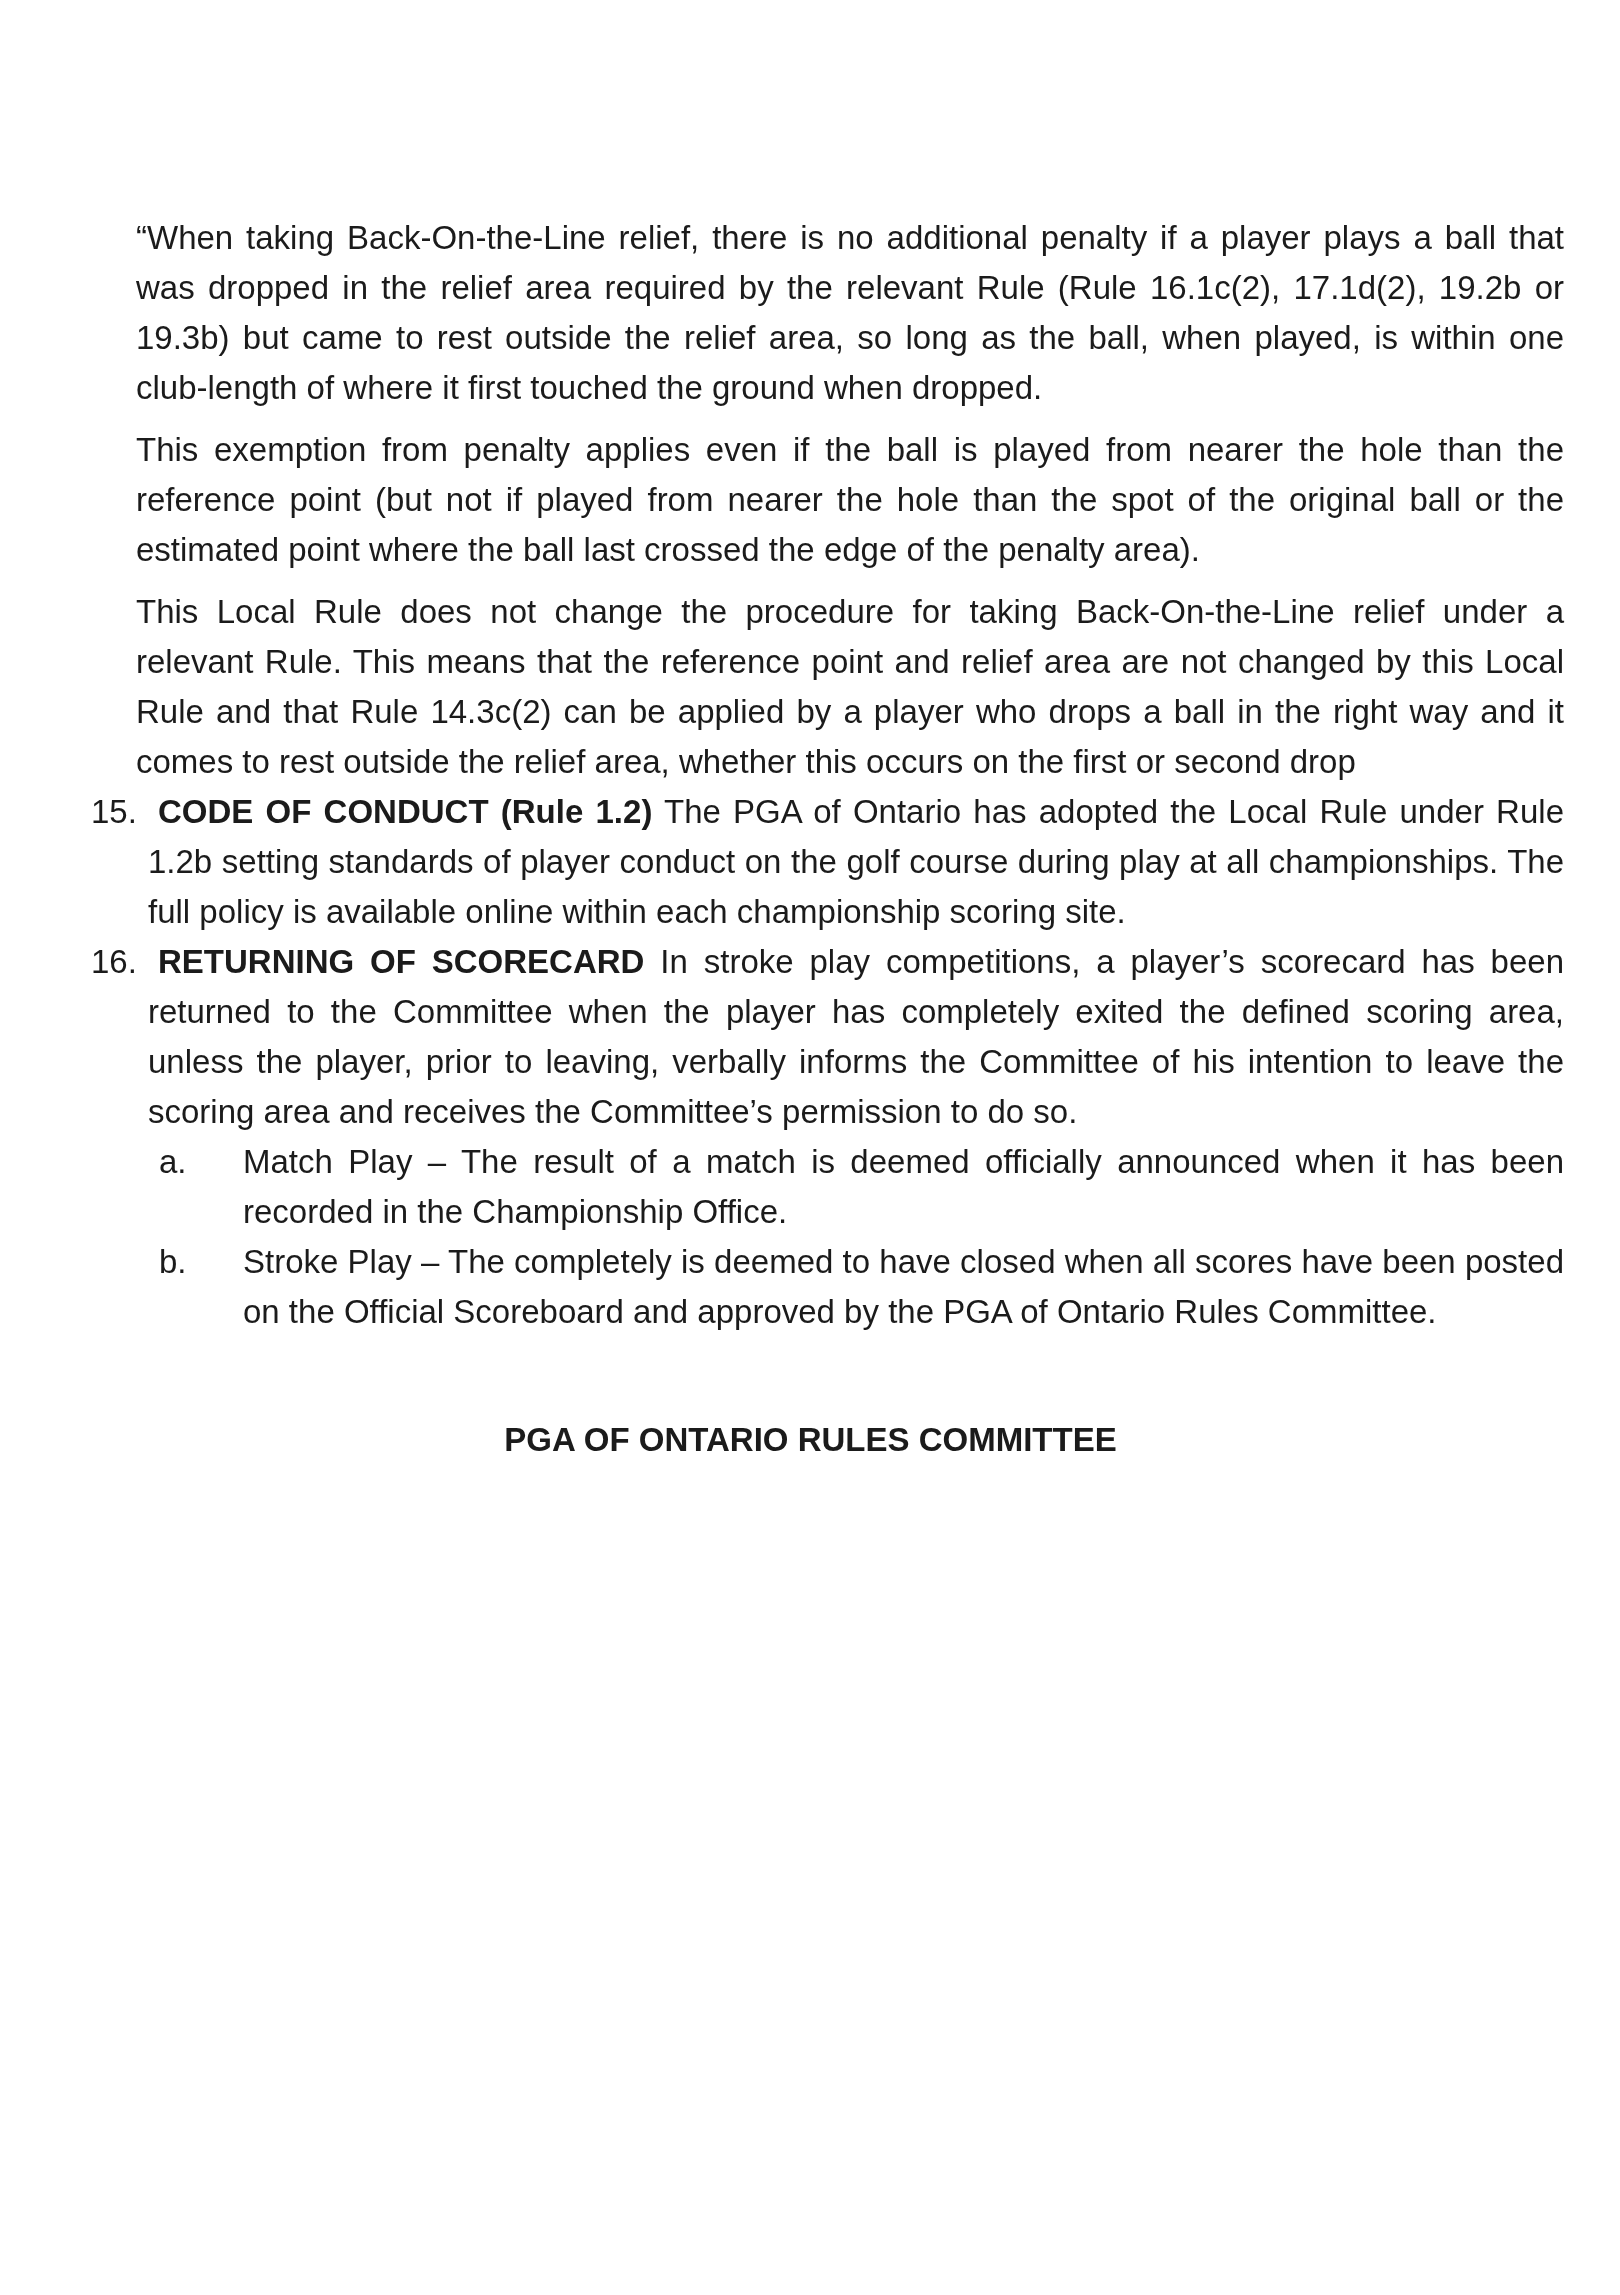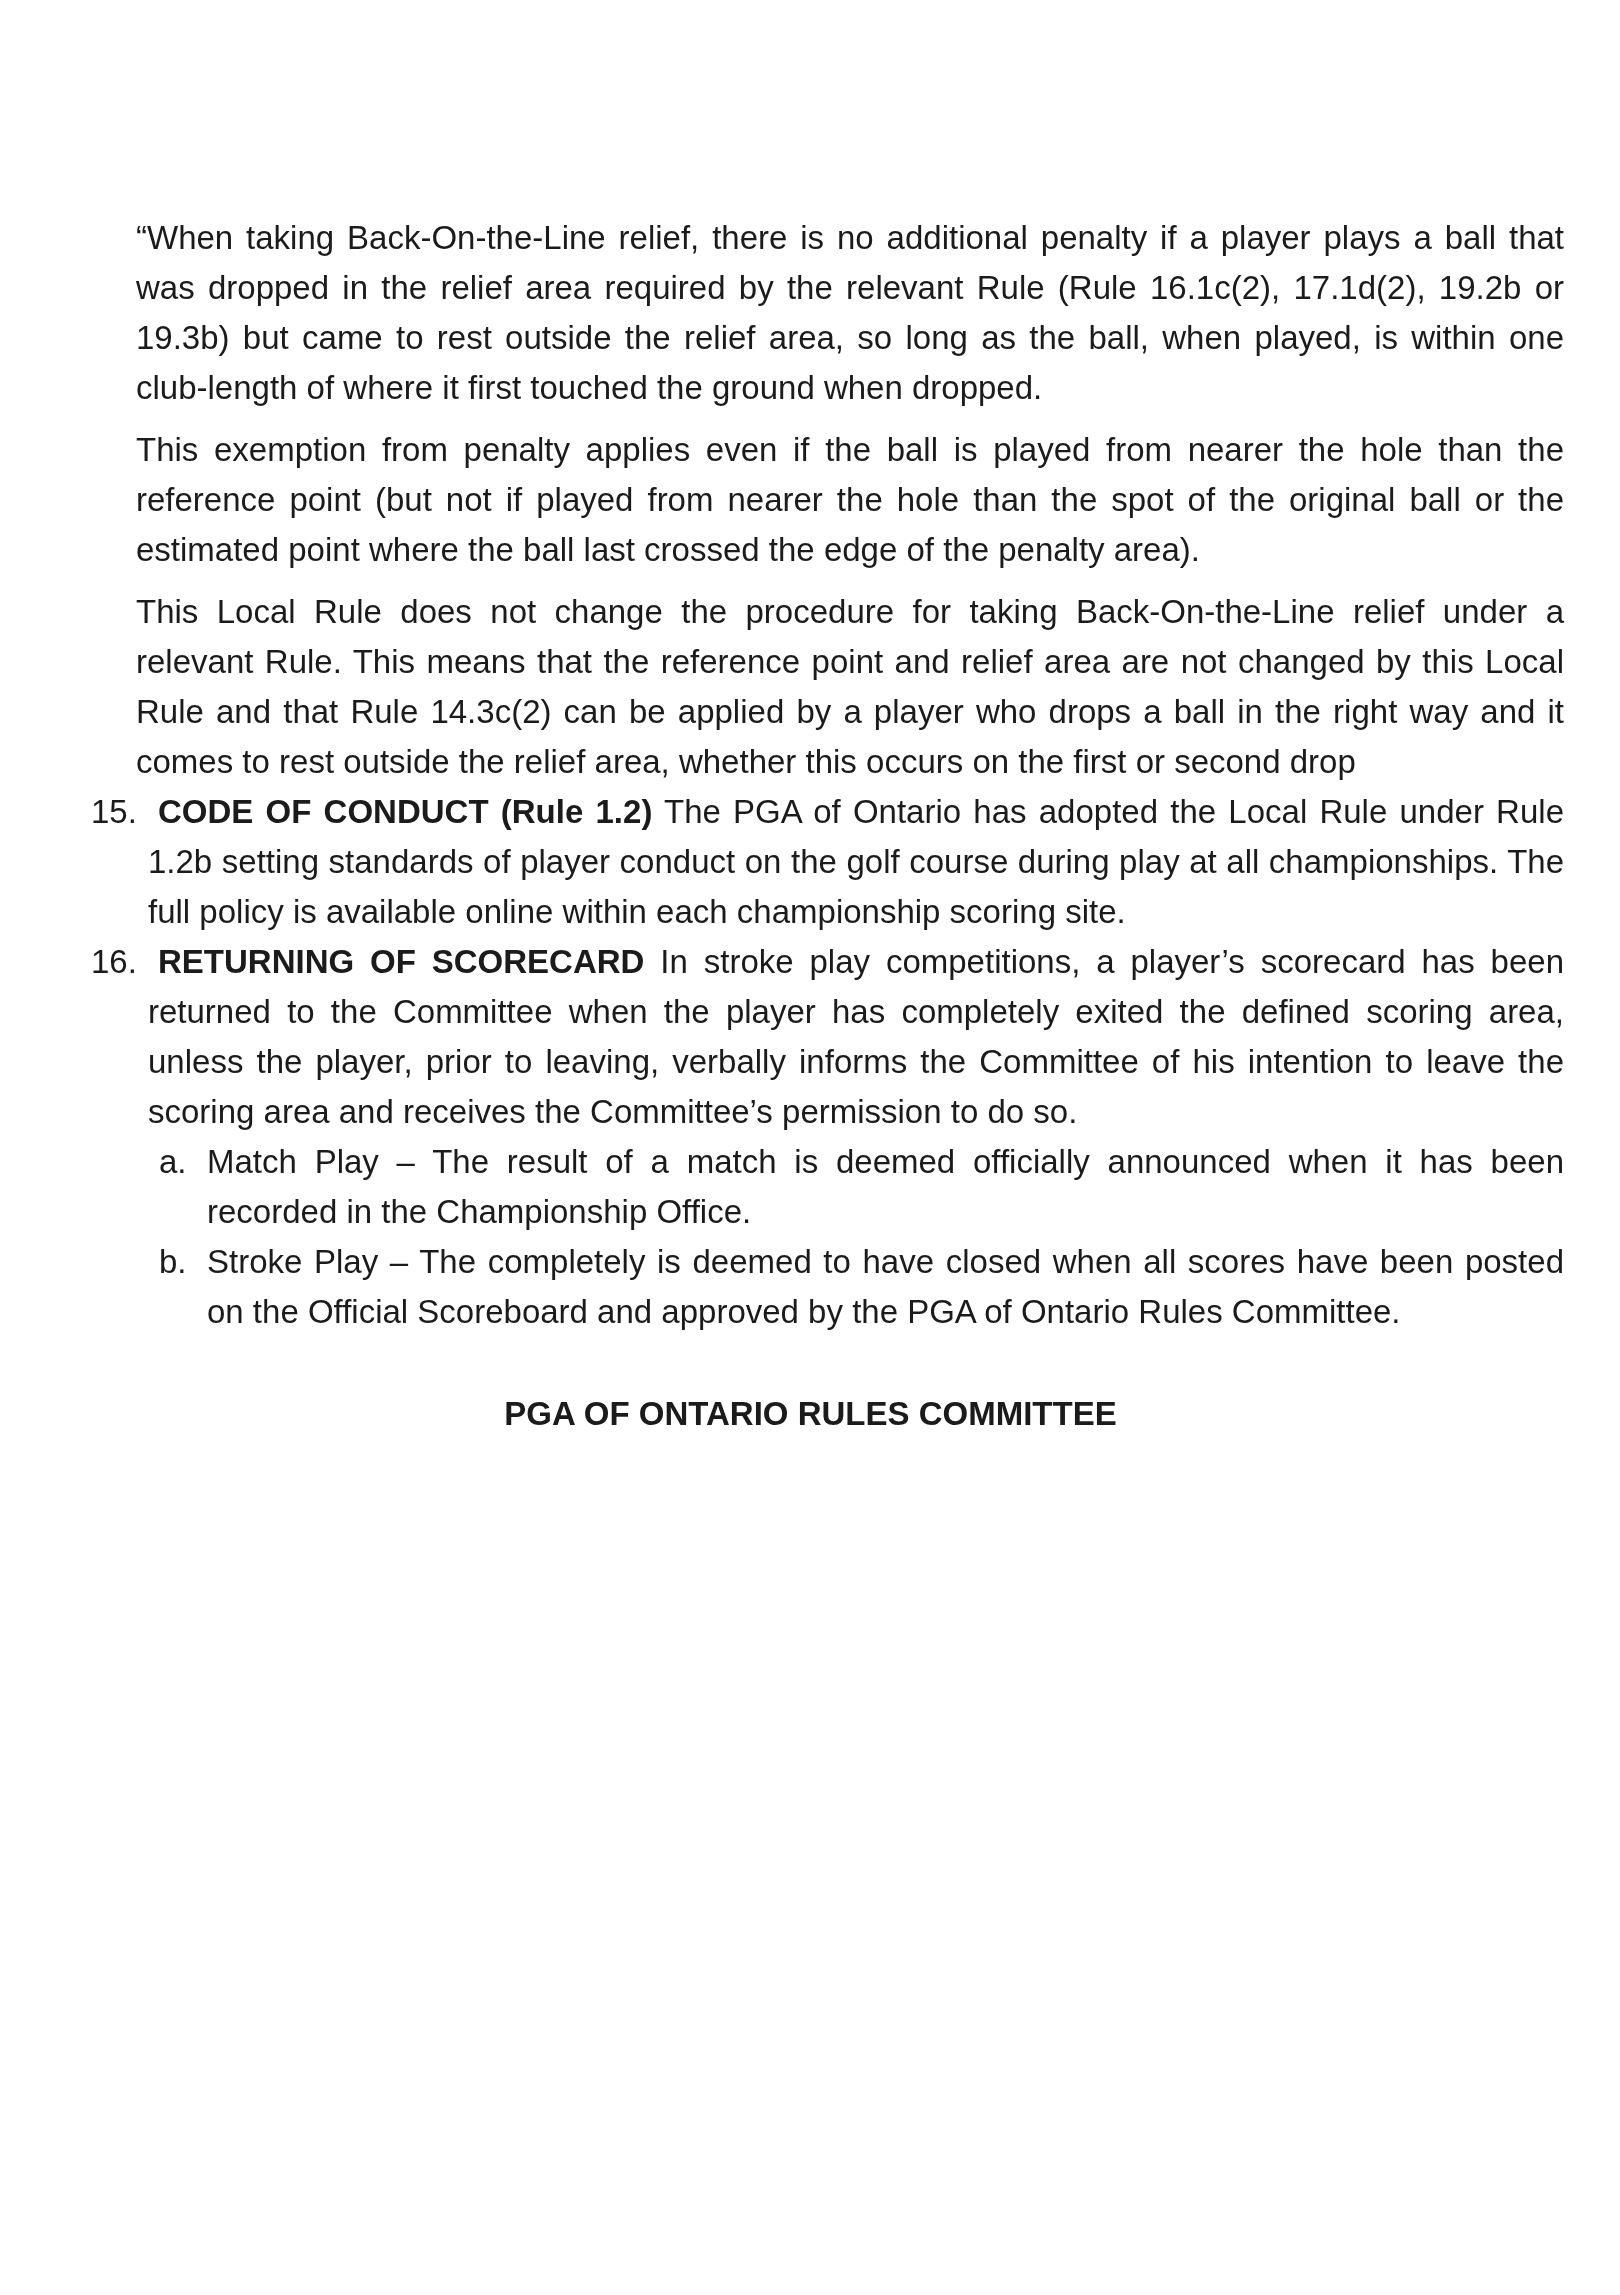--- a/index.html
+++ b/index.html
@@ -44,23 +44,24 @@
     display: flex;
     margin: 0 57px 0 159px;
   }
   .subitem .marker {
     flex: 0 0 48px;
     width: 48px;
   }
   .subitem .sub-text {
     flex: 1;
     text-align: justify;
+    margin-left: 36px;
   }
   .footer {
-    margin-top: 52px;
+    margin-top: 78px;
     text-align: center;
     font-weight: 700;
   }
 </style>
 </head>
 <body>
 
 <div class="page">
 
   <p class="para">“When taking Back-On-the-Line relief, there is no additional penalty if a player plays a ball that was dropped in the relief area required by the relevant Rule (Rule 16.1c(2), 17.1d(2), 19.2b or 19.3b) but came to rest outside the relief area, so long as the ball, when played, is within one club-length of where it first touched the ground when dropped.</p>

